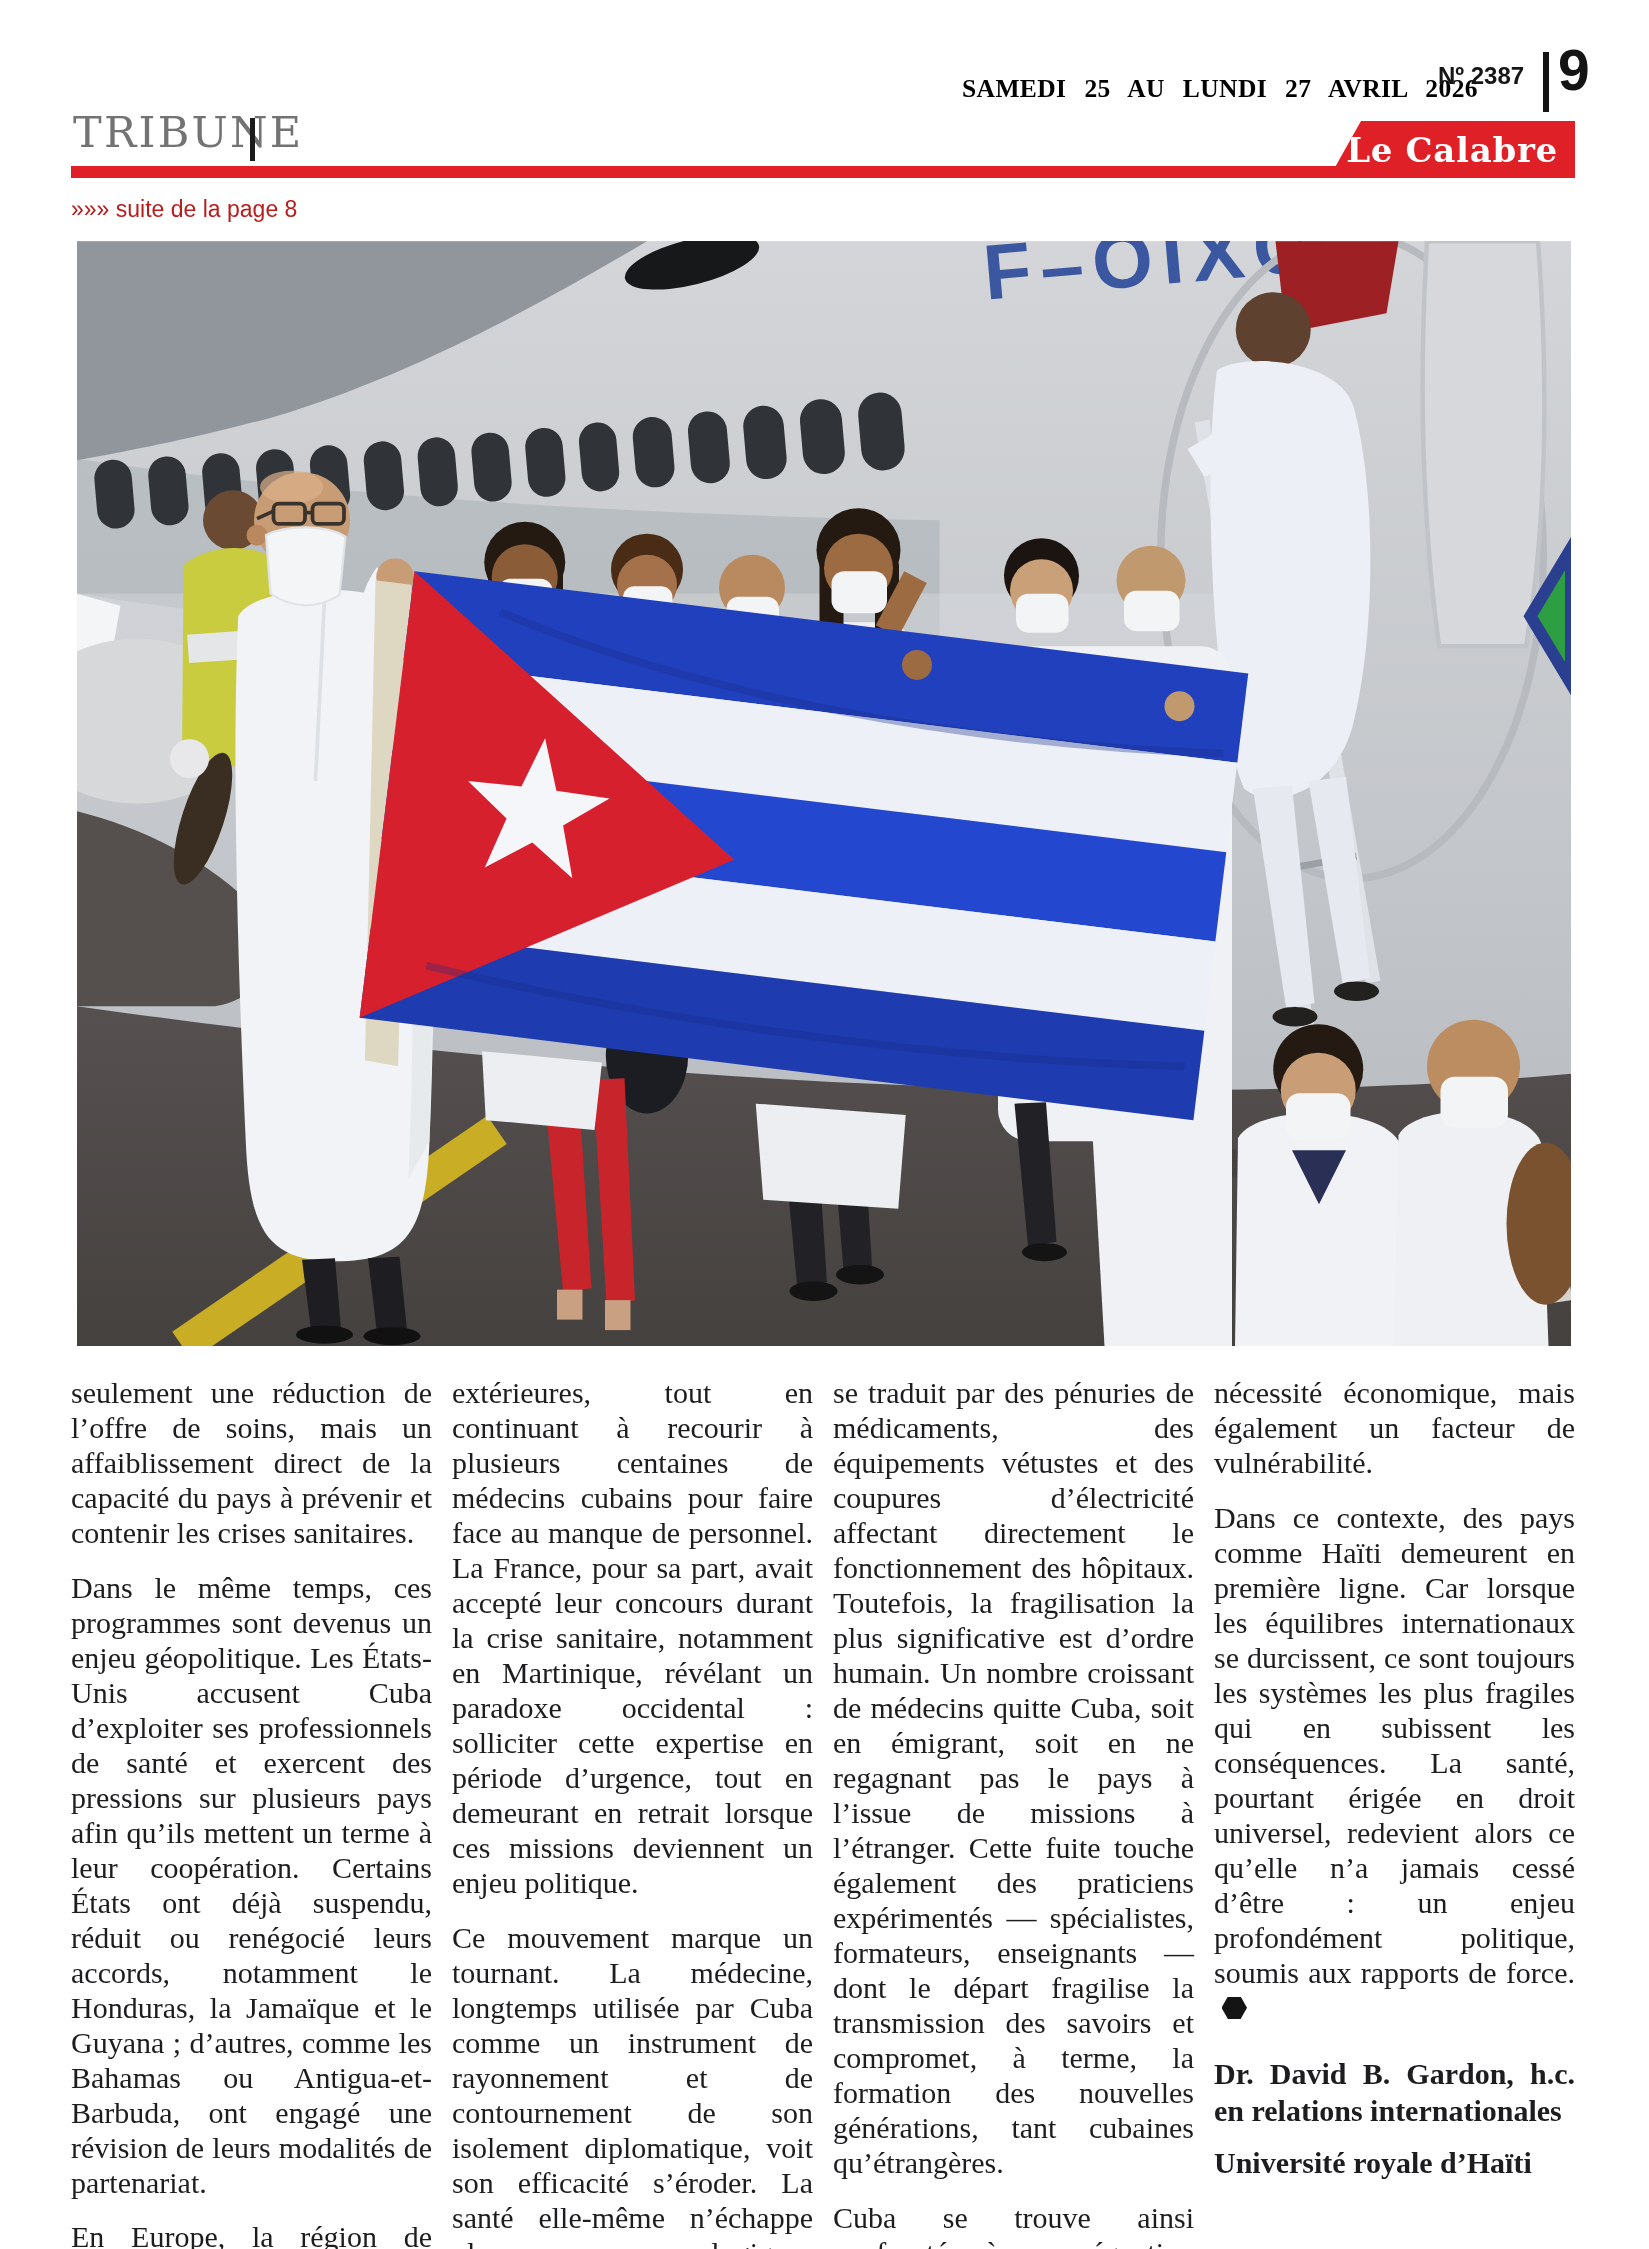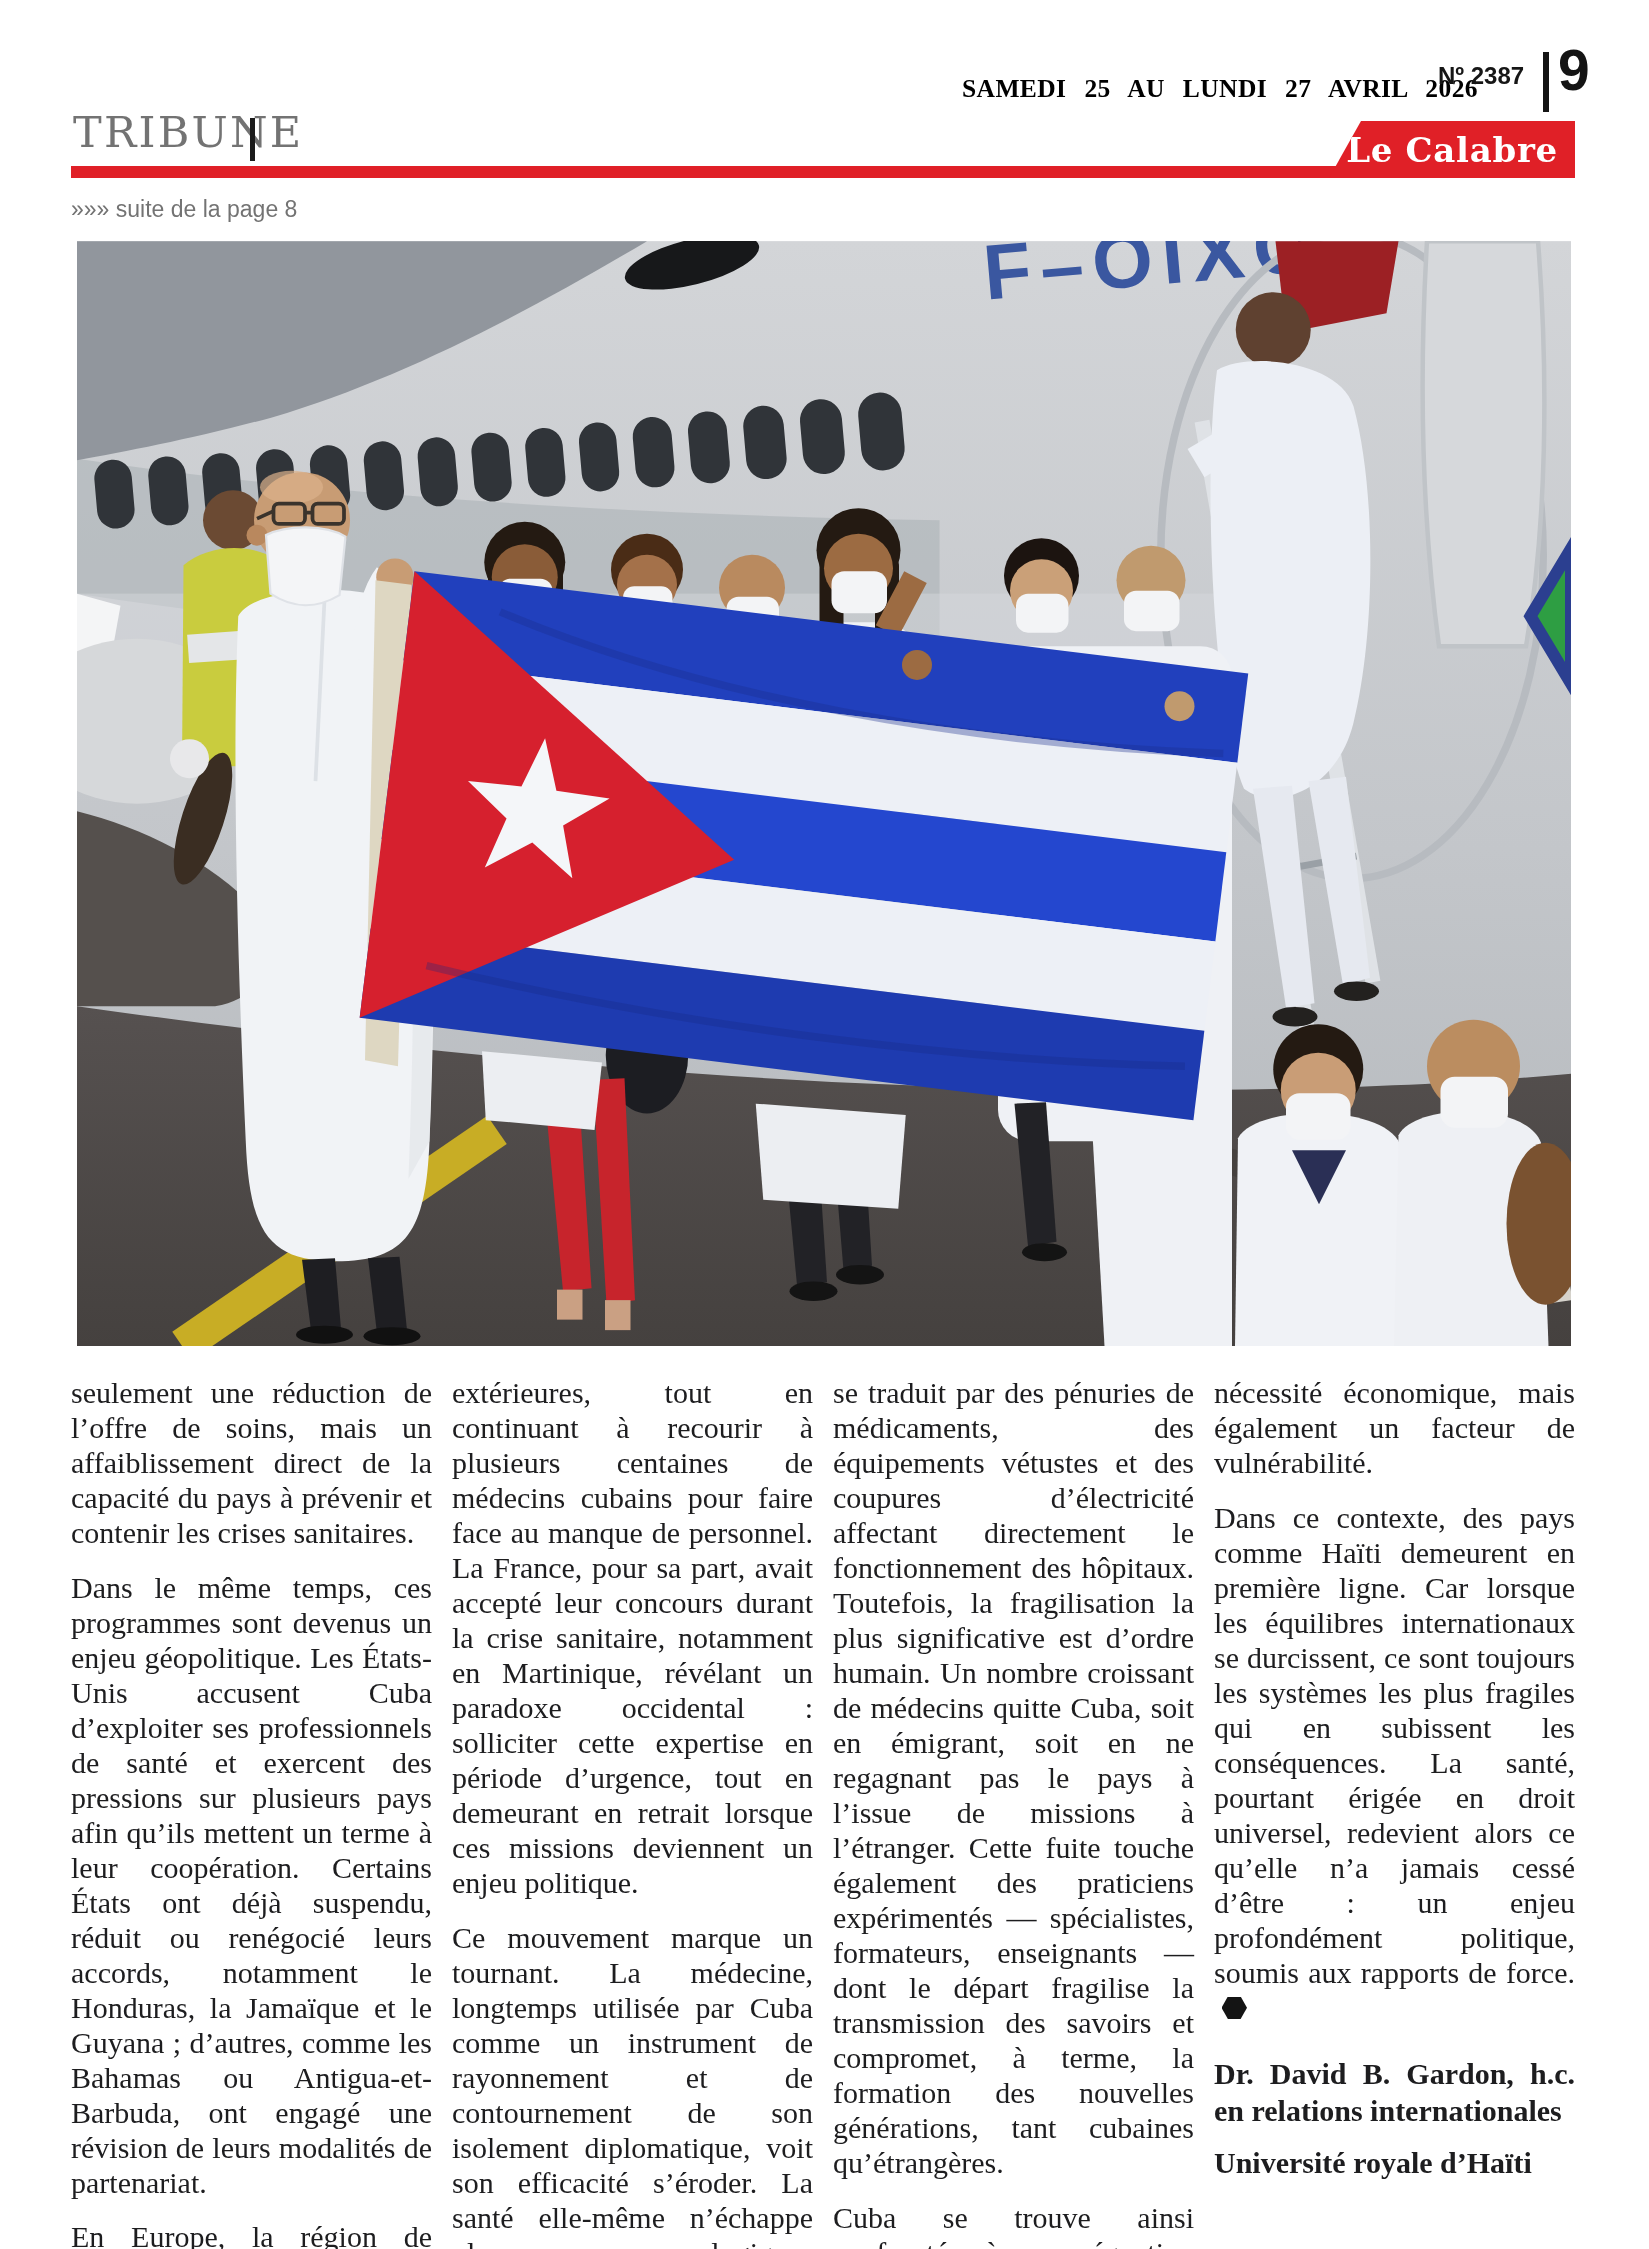--- a/index.html
+++ b/index.html
@@ -53,21 +53,21 @@
 <div class="abs issue">Nº 2387</div>
 <div class="abs pagebar"></div>
 <div class="abs pagenum">9</div>
 
 <div class="abs section-title">TRIBUNE</div>
 <div class="abs section-sep"></div>
 <div class="abs red-rule" style="background:#e02027;"></div>
 <div class="abs badge" style="background:#e02027;">
   <span>Le Calabre</span>
 </div>
-<div class="abs continuation" style="color:#737373;">»»» suite de la page 8</div>
+<div class="abs continuation" style="color:#b91c1c;">»»» suite de la page 8</div>
 
 <figure class="abs photo" style="margin:0;">
 <svg width="1494" height="1105" viewBox="0 0 1992 1473" xmlns="http://www.w3.org/2000/svg">
   <defs>
     <linearGradient id="fus" x1="0" y1="0" x2="0" y2="1">
       <stop offset="0" stop-color="#d3d5d8"></stop>
           <stop offset="0.55" stop-color="#c3c6ca"></stop>
           <stop offset="1" stop-color="#b3b7bb"></stop>
     </linearGradient>
     <linearGradient id="tar" x1="0" y1="0" x2="0" y2="1">

